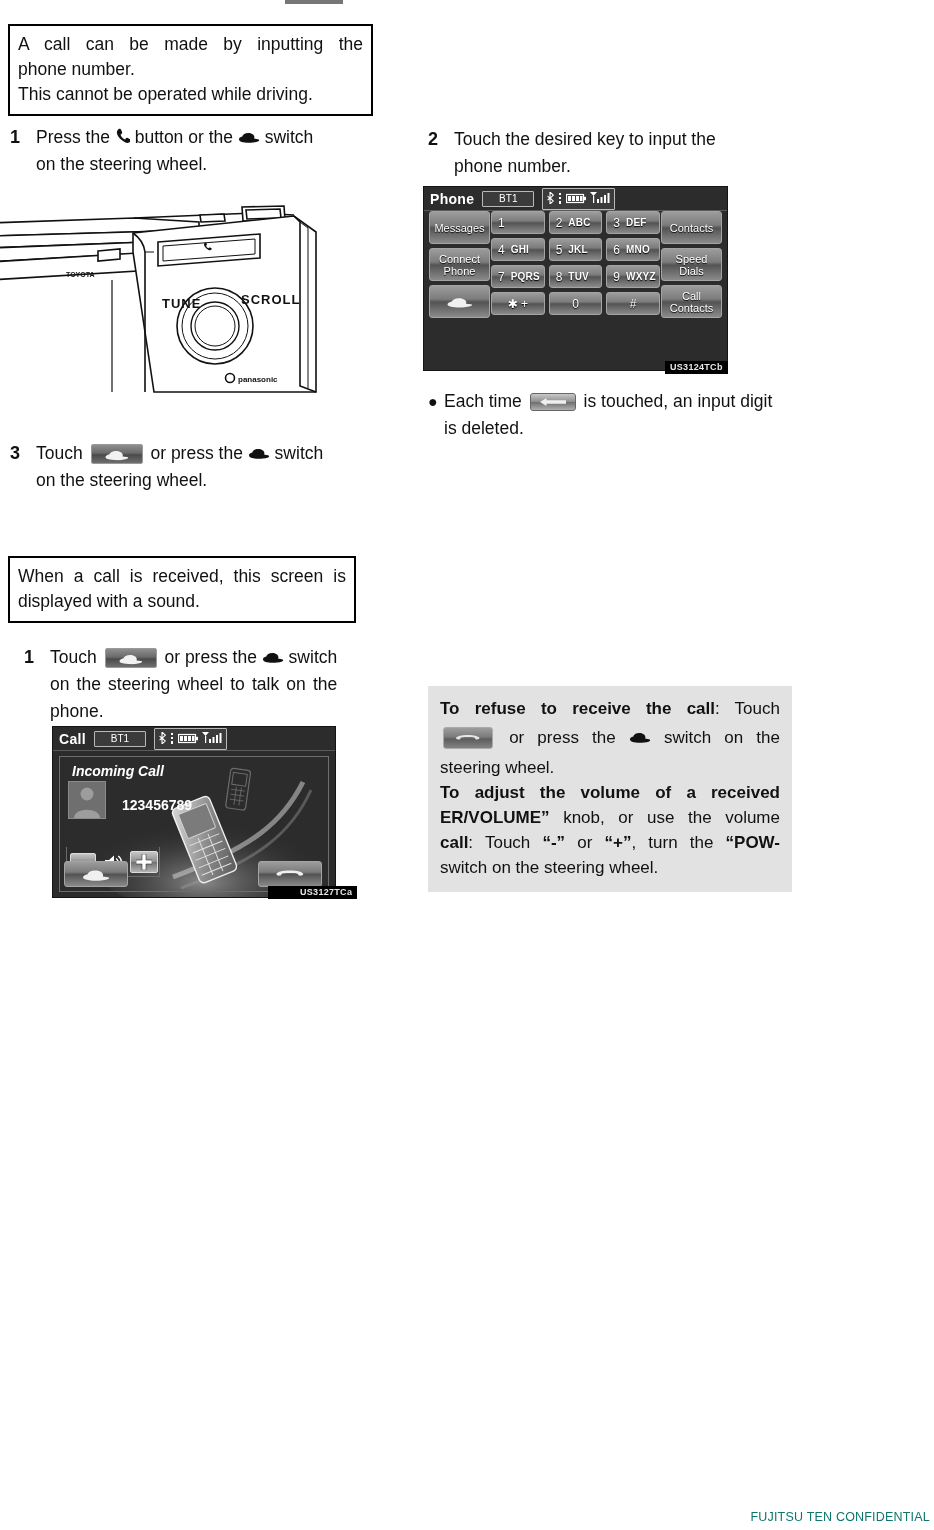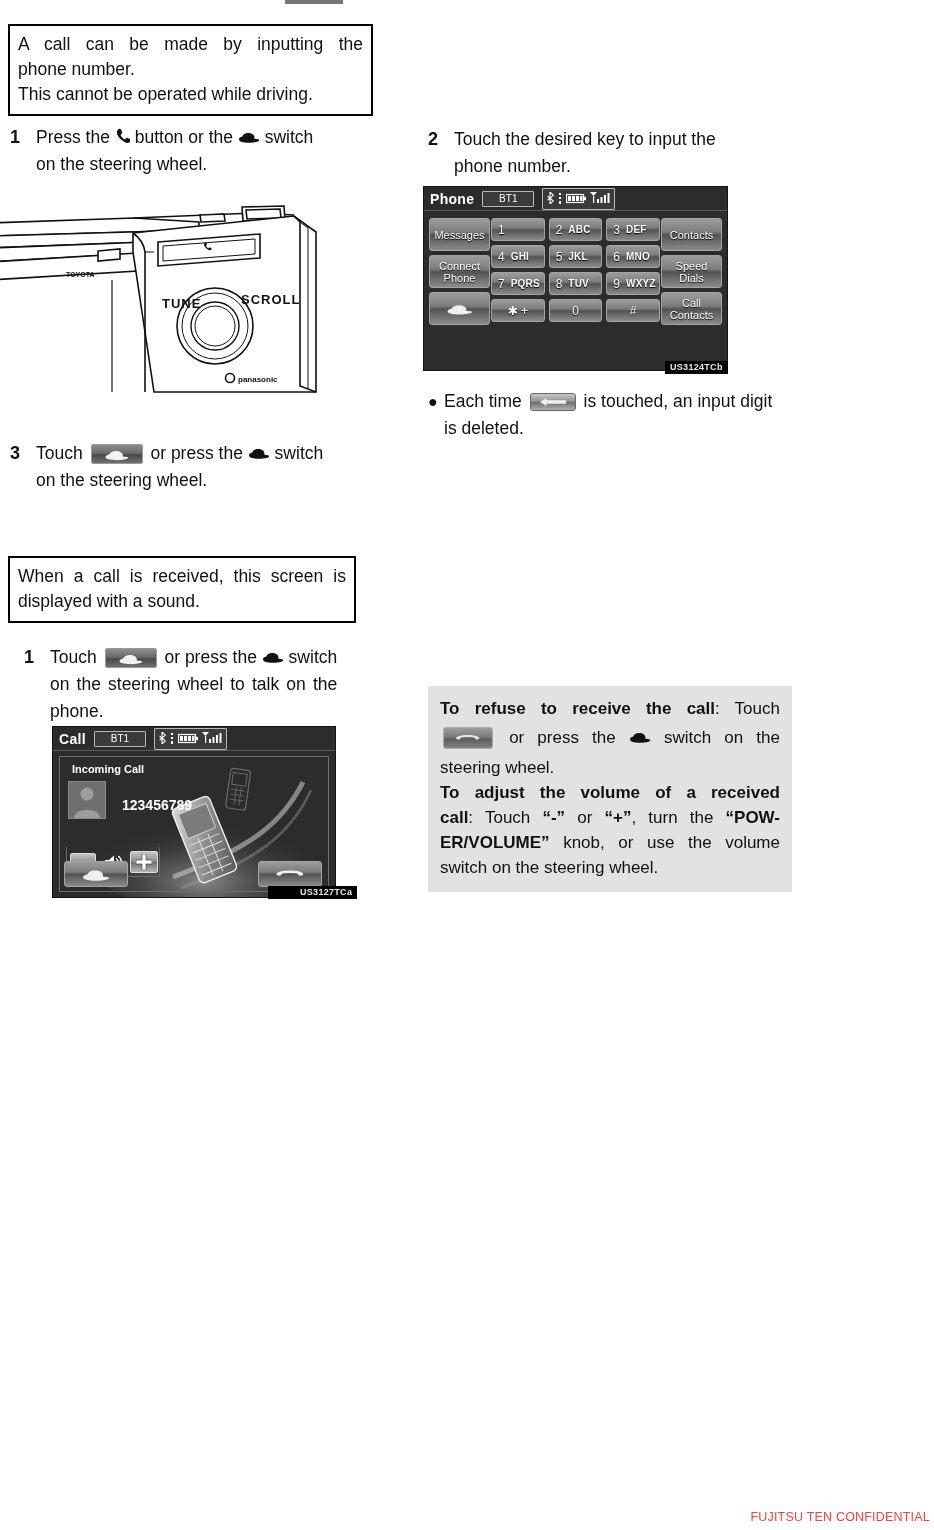--- a/index.html
+++ b/index.html
@@ -124,21 +124,21 @@
   .ph-input{
     flex:1; background:#555; border-bottom:1px solid #cfcfcf;
     font-size:11px; color:#e9e9e9; padding:2px 5px 3px 5px;
   }
   .ph-del{
     width:44px; height:15px; position:relative;
     background:linear-gradient(180deg,#9a9a9a,#6a6a6a 48%,#4c4c4c 52%,#7d7d7d);
     border:1px solid #8d8d8d; border-radius:2px;
   }
 
-  .ph-grid{ display:flex; padding:0 5px 4px 5px; gap:1px;margin-top:7px; }
+  .ph-grid{ display:flex; padding:0 5px 4px 5px; gap:1px; }
   .ph-colside{ display:flex; flex-direction:column; gap:4px; width:61px; }
   .ph-colkeys{ flex:1; display:flex; flex-direction:column; gap:4px; }
   .ph-keyrow{ display:flex; gap:4px; }
 
   .btn3d{
     background:linear-gradient(180deg,#9c9c9c 0%,#7c7c7c 42%,#535353 52%,#747474 80%,#8a8a8a 100%);
     border:1px solid #a4a4a4; border-radius:3px;
     display:flex; align-items:center; justify-content:center;
     color:#fff; text-shadow:0 1px 1px #000;
     font-size:11px; line-height:12px; text-align:center;
@@ -150,21 +150,21 @@
   .key .sub{ font-size:10px; letter-spacing:.2px;font-weight:bold; }
   .key.center{ justify-content:center; padding-left:0; }
   .side-btn{ height:33px; font-size:11px; }
 
   
   .call-body{ position:absolute; inset:25px 0 0 0; }
   .call-inner{
     position:absolute; left:6px; top:4px; right:6px; bottom:5px;
     border:1px solid #6e6e6e;
   }
-  .call-label{ position:absolute; left:12px; top:6px; font-size:11px; font-weight:bold; }
+  .call-label{ position:absolute; left:12px; top:6px; font-size:14px; font-weight:bold;font-style:italic; }
   .call-avatar{
     position:absolute; left:8px; top:24px; width:38px; height:38px;
     background:#6f6f6f; border:1px solid #8a8a8a;
   }
   .call-number{ position:absolute; left:62px; top:40px; font-size:14px; font-weight:bold; }
   .call-volbox{
     position:absolute; left:6px; top:90px; width:94px; height:30px;
     border:1px solid #6a6a6a; border-top:none;
   }
   .volbtn{
@@ -174,21 +174,21 @@
     display:flex;align-items:center;justify-content:center;
   }
   .call-answer{
     position:absolute; left:4px; bottom:4px; width:64px; height:26px;
   }
   .call-hangup{
     position:absolute; right:6px; bottom:4px; width:64px; height:26px;
   }
 
   .ftr{
-    position:absolute; right:4px; bottom:6px; font-size:12.5px; color:#ef4444;
+    position:absolute; right:4px; bottom:6px; font-size:12.5px; color:#0f766e;
     letter-spacing:.2px;
   }
 </style>
 </head>
 <body>
 
 <div class="top-tab"></div>
 
 <div class="col-left">
 
@@ -630,23 +630,23 @@
             <path d="M1 9.2c0-1.2 1.4-2.2 3.3-2.6.3-2 2.8-3.6 5.9-3.6 3.4 0 6.2 1.9 6.2 4.2 0 .5-.1 1-.4 1.4l3.9.6c.8.1 1.3.5 1.3 1 0 .9-2.2 2-6.2 2.4-4.3.5-9 .1-11.9-.9C1.7 11.2 1 10.2 1 9.2z" fill="#111"></path>
           </svg>
       </span>
       <span>switch on the</span>
     </div>
     <div class="note-line">steering wheel.</div>
     <div class="note-line just">
       <span class="b">To adjust the volume of a received</span>
     </div>
     <div class="note-line just">
+      <span class="b">ER/VOLUME”</span><span> knob, or use the volume</span>
+    </div>
+    <div class="note-line just">
       <span class="b">call</span><span>: Touch </span><span class="b">“-”</span><span> or </span><span class="b">“+”</span><span>, turn the </span><span class="b">“POW-</span>
     </div>
-    <div class="note-line just">
-      <span class="b">ER/VOLUME”</span><span> knob, or use the volume</span>
-    </div>
     <div class="note-line">switch on the steering wheel.</div>
   </div>
 
 </div>
 
 <div class="ftr">FUJITSU TEN CONFIDENTIAL</div>
 
 </body></html>

